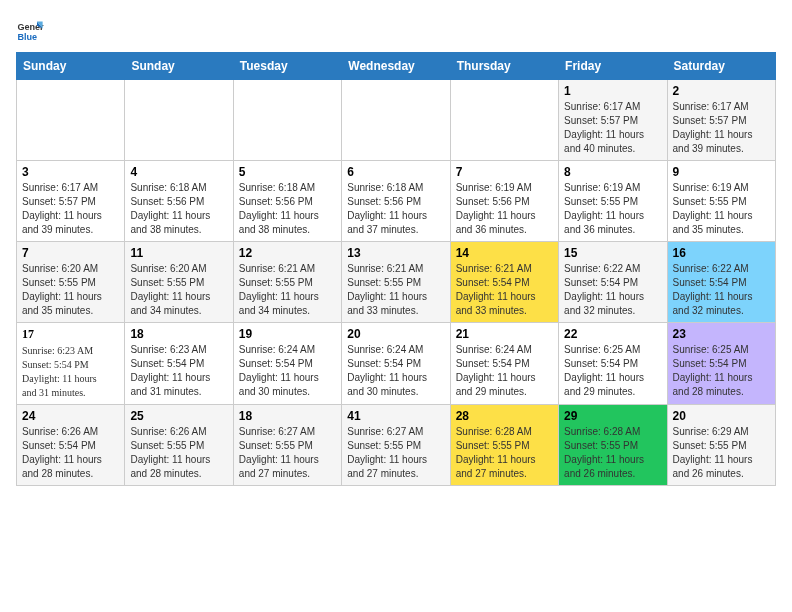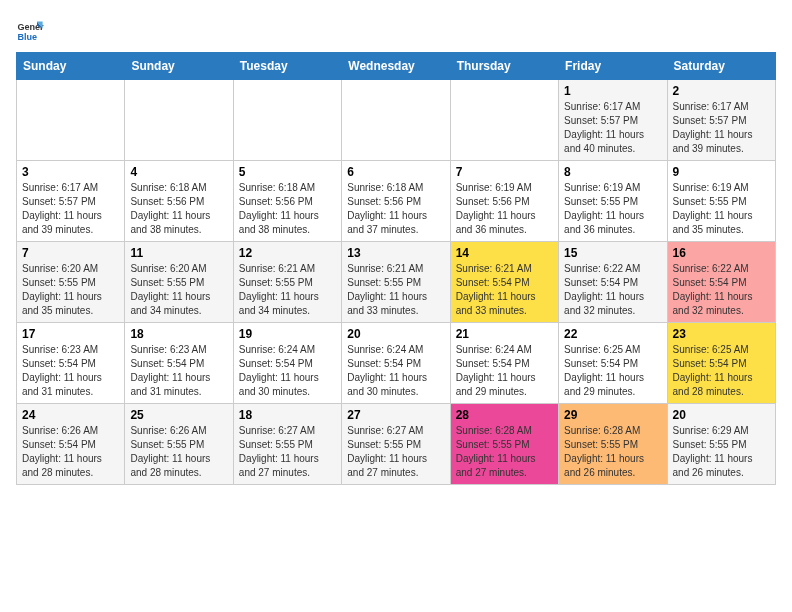--- a/index.html
+++ b/index.html
@@ -238,30 +238,30 @@
 Daylight: 11 hours
 and 33 minutes.</div>
         </td>
         <td style="background: rgb(245, 245, 245);">
           <span class="day-num">15</span>
           <div class="day-info" style="white-space: pre-line;">Sunrise: 6:22 AM
 Sunset: 5:54 PM
 Daylight: 11 hours
 and 32 minutes.</div>
         </td>
-        <td style="background: #fca5a5;">
+        <td style="background: #7dd3fc;">
           <span class="day-num">16</span>
           <div class="day-info" style="white-space: pre-line;">Sunrise: 6:22 AM
 Sunset: 5:54 PM
 Daylight: 11 hours
 and 32 minutes.</div>
         </td>
       </tr>
       <tr>
-        <td style="background: rgb(255, 255, 255);">
+        <td style="background: rgb(255, 255, 255); font-family: Liberation Serif, serif;">
           <span class="day-num">17</span>
           <div class="day-info" style="white-space: pre-line;">Sunrise: 6:23 AM
 Sunset: 5:54 PM
 Daylight: 11 hours
 and 31 minutes.</div>
         </td>
         <td style="background: rgb(255, 255, 255);">
           <span class="day-num">18</span>
           <div class="day-info" style="white-space: pre-line;">Sunrise: 6:23 AM
 Sunset: 5:54 PM
@@ -289,21 +289,21 @@
 Daylight: 11 hours
 and 29 minutes.</div>
         </td>
         <td style="background: rgb(255, 255, 255);">
           <span class="day-num">22</span>
           <div class="day-info" style="white-space: pre-line;">Sunrise: 6:25 AM
 Sunset: 5:54 PM
 Daylight: 11 hours
 and 29 minutes.</div>
         </td>
-        <td style="background: #fde047;">
+        <td style="background: #c4b5fd;">
           <span class="day-num">23</span>
           <div class="day-info" style="white-space: pre-line;">Sunrise: 6:25 AM
 Sunset: 5:54 PM
 Daylight: 11 hours
 and 28 minutes.</div>
         </td>
       </tr>
       <tr>
         <td style="background: rgb(245, 245, 245);">
           <span class="day-num">24</span>
@@ -320,34 +320,34 @@
 and 28 minutes.</div>
         </td>
         <td style="background: rgb(245, 245, 245);">
           <span class="day-num">18</span>
           <div class="day-info" style="white-space: pre-line;">Sunrise: 6:27 AM
 Sunset: 5:55 PM
 Daylight: 11 hours
 and 27 minutes.</div>
         </td>
         <td style="background: rgb(245, 245, 245);">
-          <span class="day-num">27</span>
+          <span class="day-num">41</span>
           <div class="day-info" style="white-space: pre-line;">Sunrise: 6:27 AM
 Sunset: 5:55 PM
 Daylight: 11 hours
 and 27 minutes.</div>
         </td>
-        <td style="background: #ec4899;">
+        <td style="background: #fde047;">
           <span class="day-num">28</span>
           <div class="day-info" style="white-space: pre-line;">Sunrise: 6:28 AM
 Sunset: 5:55 PM
 Daylight: 11 hours
 and 27 minutes.</div>
         </td>
-        <td style="background: #fdba74;">
+        <td style="background: #22c55e;">
           <span class="day-num">29</span>
           <div class="day-info" style="white-space: pre-line;">Sunrise: 6:28 AM
 Sunset: 5:55 PM
 Daylight: 11 hours
 and 26 minutes.</div>
         </td>
         <td style="background: rgb(245, 245, 245);">
           <span class="day-num">20</span>
           <div class="day-info" style="white-space: pre-line;">Sunrise: 6:29 AM
 Sunset: 5:55 PM

